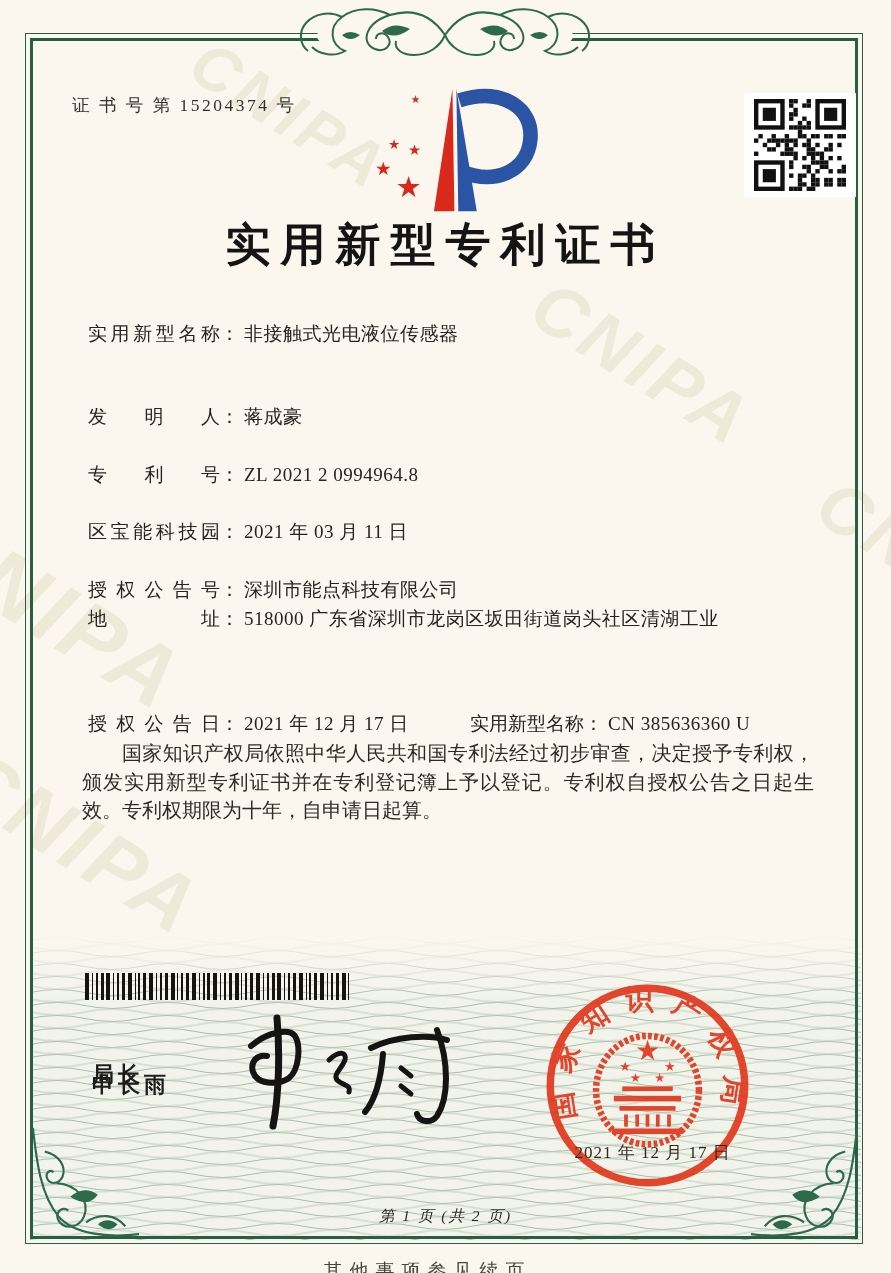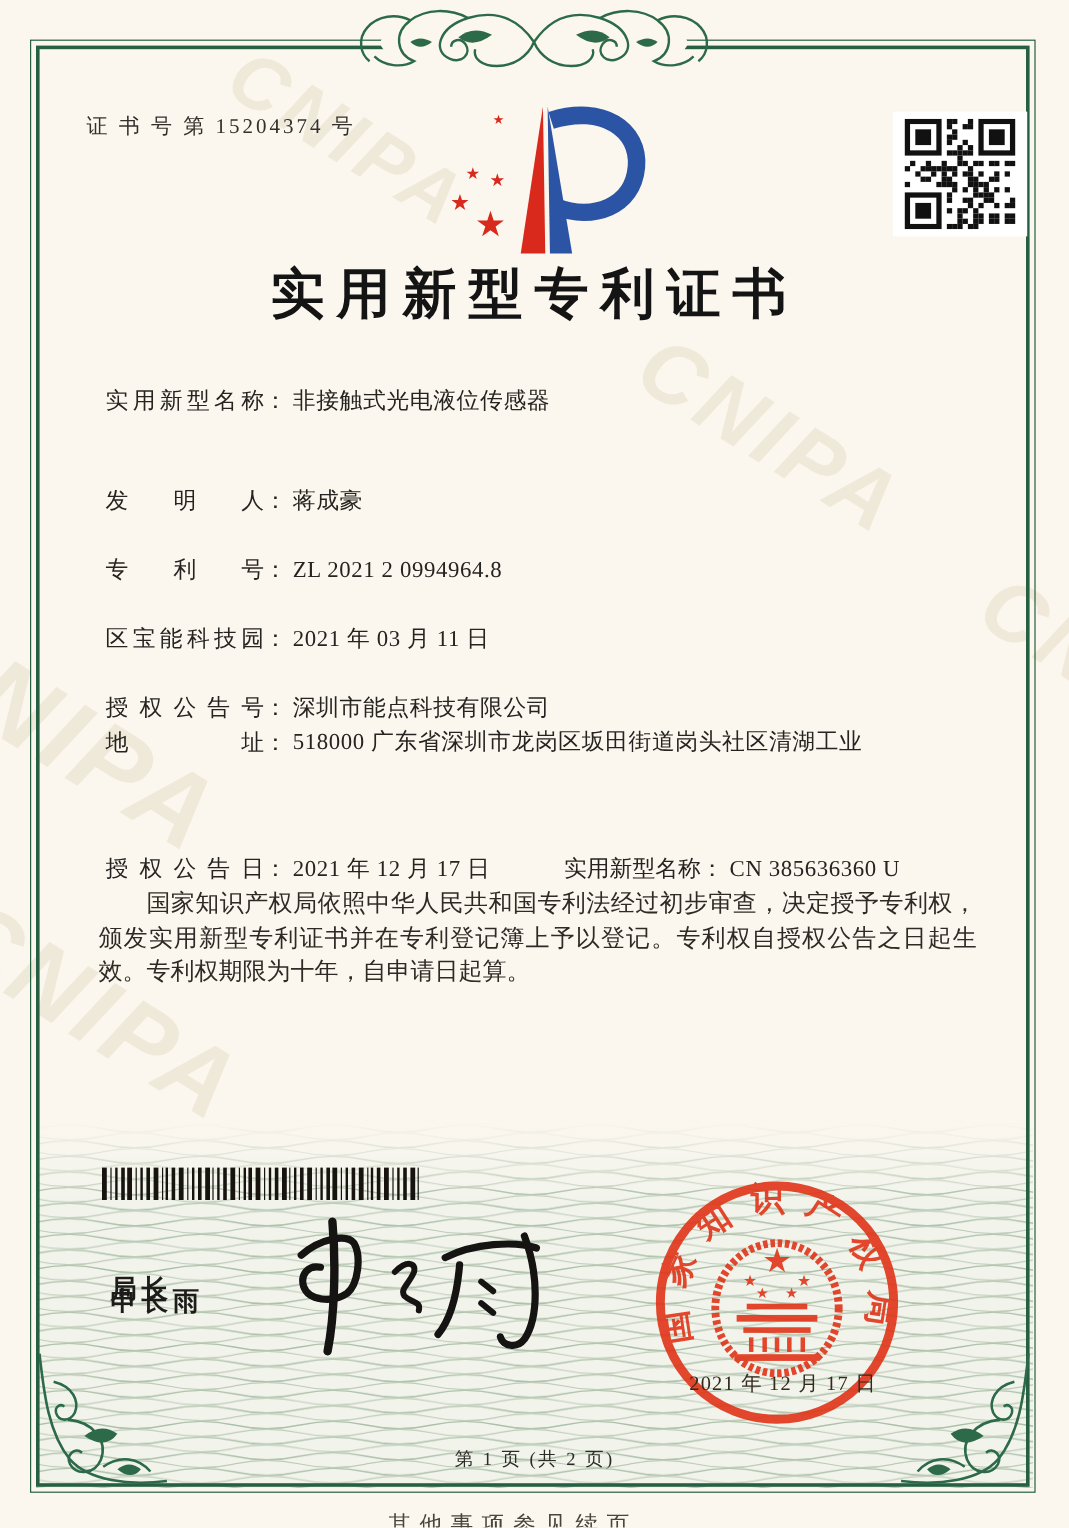--- a/index.html
+++ b/index.html
@@ -66,21 +66,21 @@
   .director-title{top:1060px}
   .director-name{top:1070px}
   .signature{position:absolute;left:233px;top:1012px;z-index:6}
   .seal{position:absolute;left:540px;top:978px;z-index:5;opacity:.9}
   .seal-date{
     position:absolute;left:545px;top:1141px;width:215px;text-align:center;z-index:7;
     font-size:17px;letter-spacing:1px;color:#33291d;white-space:nowrap;
   }
   .page-footer{
     position:absolute;left:0;top:1206px;width:100%;text-align:center;z-index:5;
-    font-size:15.5px;letter-spacing:2px;color:#2c2b28;
+    font-size:15.5px;letter-spacing:2px;color:#2c2b28;font-style:italic;
   }
   .continuation-note{
     position:absolute;left:0;top:1258px;width:100%;text-align:center;z-index:5;
     font-size:19px;letter-spacing:7px;color:#4a453c;transform:translateX(-18px);
   }
 </style>
 </head>
 <body>
 
 <svg class="waves" width="831" height="306" viewBox="0 0 831 306">

